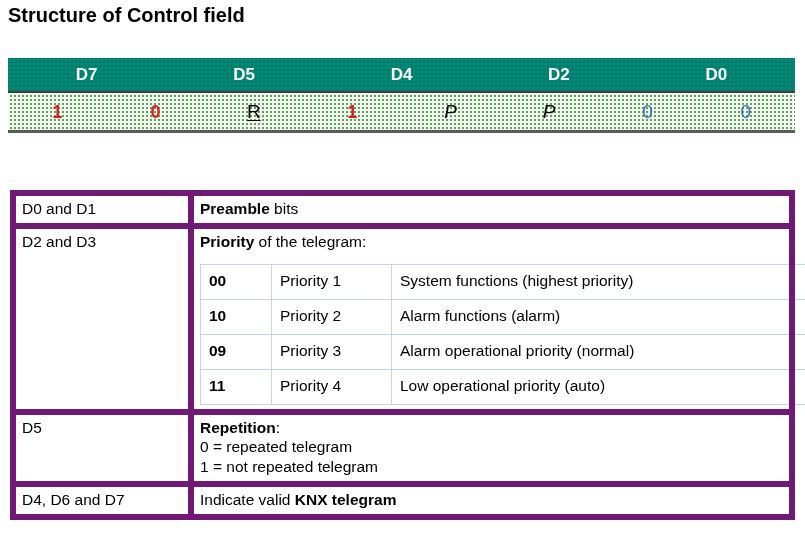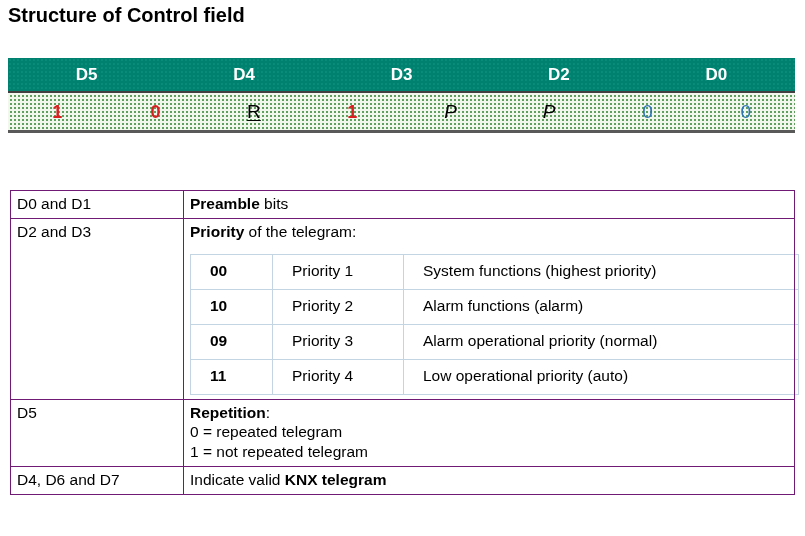--- a/index.html
+++ b/index.html
@@ -91,21 +91,21 @@
   
   #desc-table {
     position: absolute;
     left: 10px;
     top: 190px;
     width: 785px;
     border-collapse: collapse;
     table-layout: fixed;
   }
   #desc-table td {
-    border: 1px solid #701a75;
+    border: 6px solid #701a75;
     vertical-align: top;
     font-size: 15.5px;
     padding: 3px 6px 4px 6px;
     line-height: 1.28;
   }
   td.bits-col { width: 160px; }
   td.desc-col { }
   .b { font-weight: bold; }
 
   .multiline div { white-space: nowrap; }
@@ -114,21 +114,21 @@
   #priority-table {
     margin-top: 12px;
     margin-left: 0px;
     width: 609px;
     border-collapse: collapse;
     table-layout: fixed;
   }
   #priority-table td {
     border: 1px solid #c3d5e2;
     font-size: 15.5px;
-    padding: 5px 8px 6px 19px;
+    padding: 5px 8px 6px 8px;
     vertical-align: middle;
     line-height: 1.2;
     height: 23px;
   }
   td.pr-code {
     width: 54px;
     font-weight: bold;
     font-size: 14.5px;
     padding-left: 10px;
   }
@@ -136,23 +136,23 @@
   td.pr-desc { }
 </style>
 </head>
 <body>
 
 <div id="page-title">Structure of Control field</div>
 
 <div id="bit-diagram">
 
   <div id="bit-header-bar">
+    <div class="bit-header-cell">D7</div>
     <div class="bit-header-cell">D5</div>
     <div class="bit-header-cell">D4</div>
-    <div class="bit-header-cell">D3</div>
     <div class="bit-header-cell">D2</div>
     <div class="bit-header-cell">D0</div>
   </div>
 
   <div id="bit-value-bar">
     <div class="bit-value-cell">
         <span class="bv-one">1</span>
       </div>
     <div class="bit-value-cell">
         <span class="bv-zero-red">0</span>

